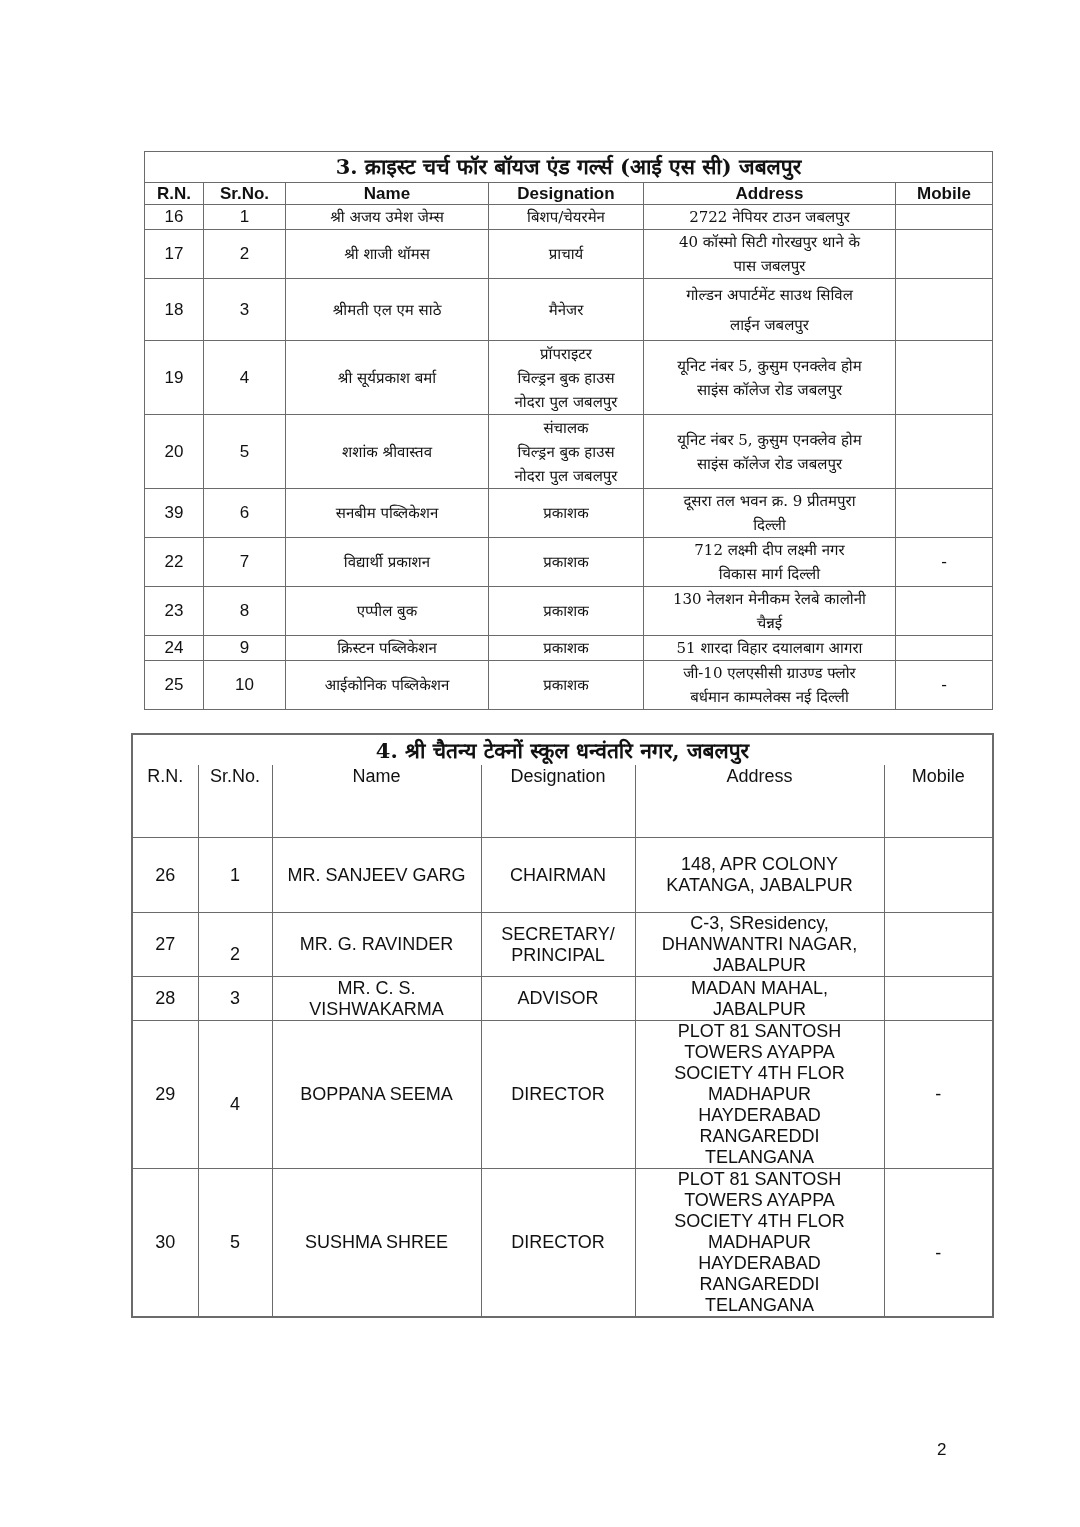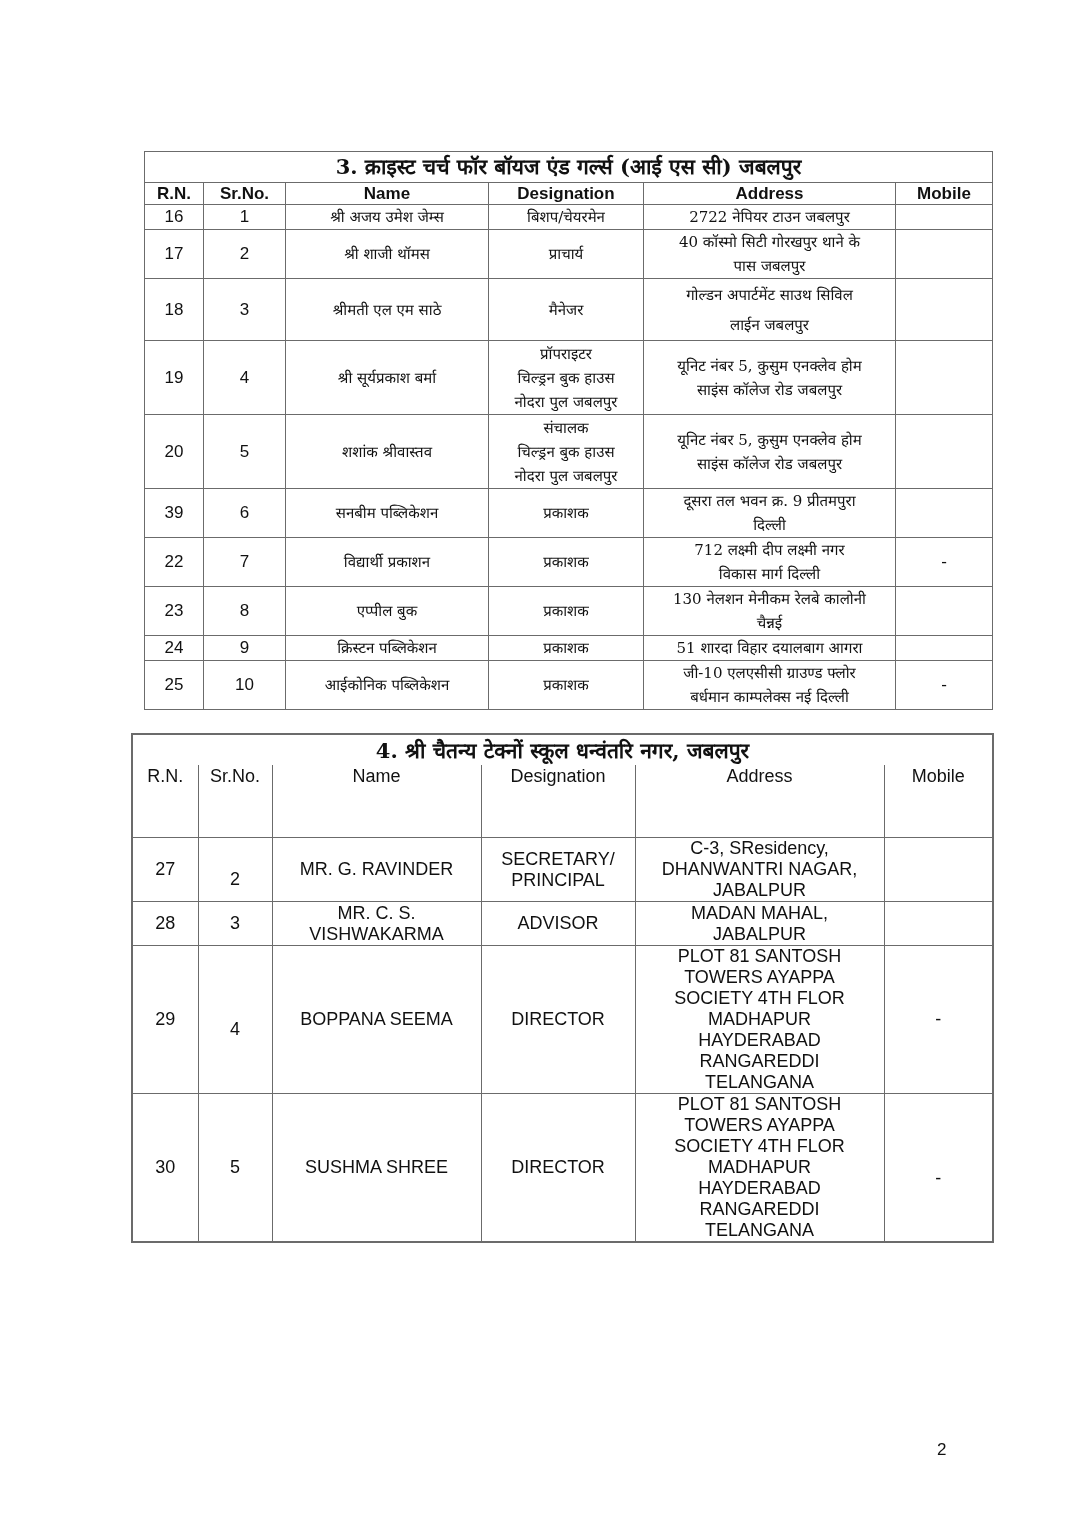--- a/index.html
+++ b/index.html
@@ -163,20 +163,29 @@
     <tr>
       <th>R.N.</th>
       <th>Sr.No.</th>
       <th>Name</th>
       <th>Designation</th>
       <th>Address</th>
       <th>Mobile</th>
     </tr>
   </thead>
   <tbody>
+    <tr style="height:75px">
+      <td>26</td>
+      <td>1</td>
+      <td>MR. SANJEEV GARG</td>
+      <td>CHAIRMAN</td>
+      <td class="pre">148, APR COLONY
+KATANGA, JABALPUR</td>
+      <td></td>
+    </tr>
     <tr style="height:62px">
       <td>27</td>
       <td style="padding-top:20px">2</td>
       <td>MR. G. RAVINDER</td>
       <td class="pre">SECRETARY/
 PRINCIPAL</td>
       <td class="pre">C-3, SResidency,
 DHANWANTRI NAGAR,
 JABALPUR</td>
       <td></td>

